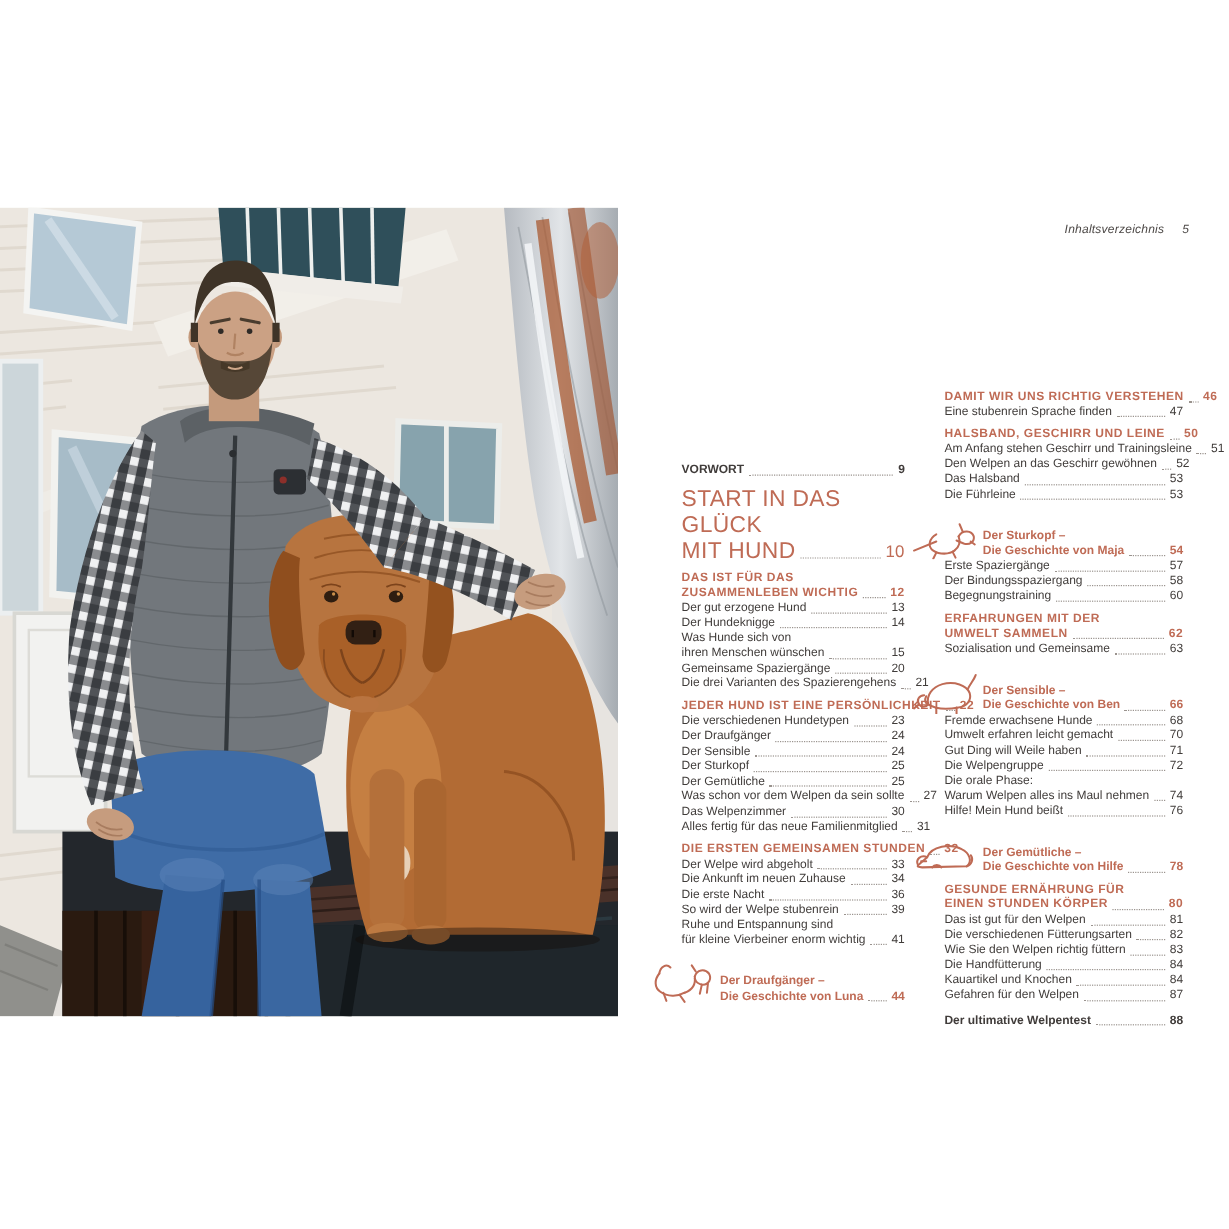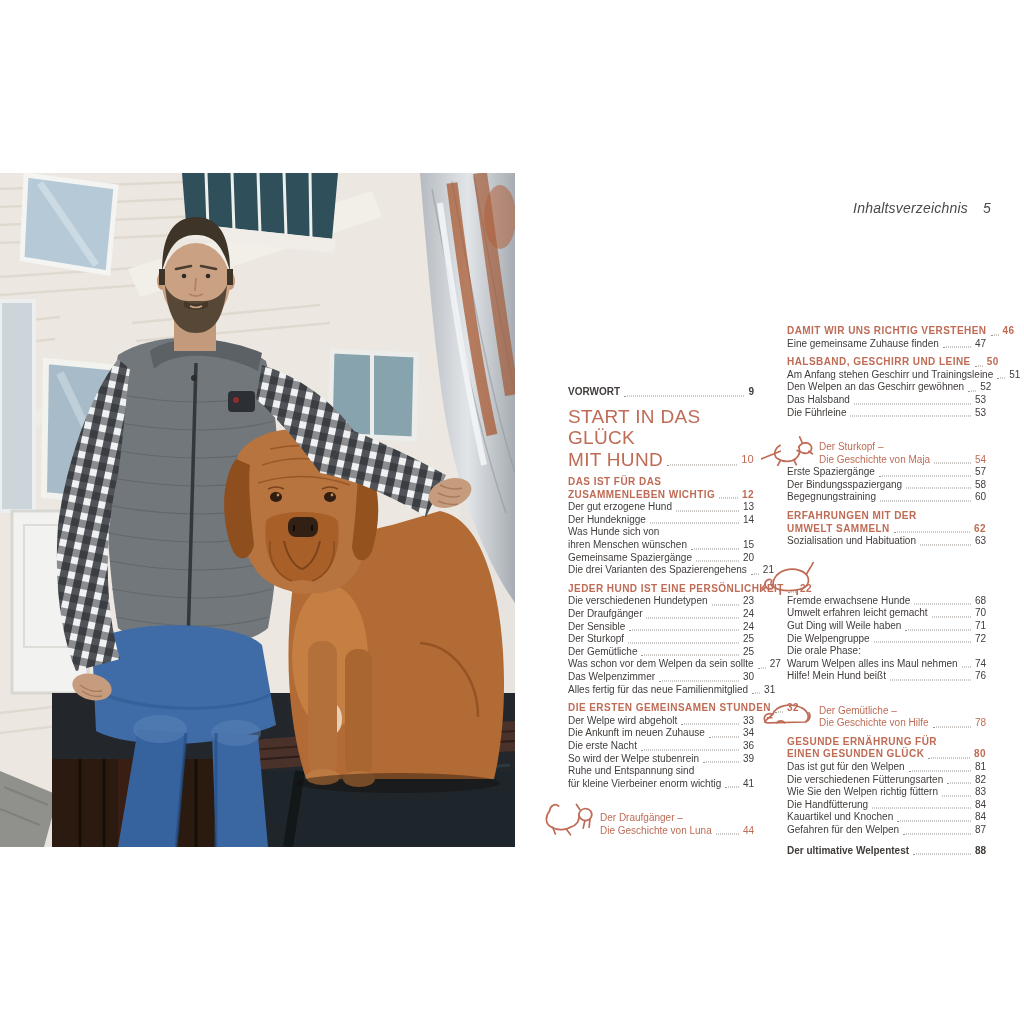--- a/index.html
+++ b/index.html
@@ -1,19 +1,19 @@
 <!DOCTYPE html>
 <html style="--accent: #bf6b55;"><head>
 <meta charset="utf-8">
 <style>
   *{margin:0;padding:0;box-sizing:border-box}
   html,body{width:1024px;height:1024px;background:#ffffff;overflow:hidden}
   body{font-family:"Liberation Sans",sans-serif;color:#403c3a;position:relative}
 
-  .running-head{position:absolute;top:200px;right:33px;font-size:14px;font-style:italic;
+  .running-head{position:absolute;top:186px;right:33px;font-size:10px;font-style:italic;
     color:#4c4846;letter-spacing:.2px;display:flex;align-items:baseline}
   .running-head .folio{margin-left:15px;font-style:italic}
 
   .photo{position:absolute;left:0;top:173px;width:515px;height:674px;overflow:hidden}
   .photo svg{display:block;width:515px;height:674px}
 
   .toc-col{position:absolute;font-size:10px;line-height:12.6px;color:#403c3a}
   .toc-left{left:568px;top:378px;width:186px}
   .toc-right{left:787px;top:319px;width:199px}
 
@@ -24,27 +24,27 @@
   .pg{white-space:nowrap}
   .bold{font-weight:bold}
   .mt{margin-top:8px}
 
   .sec{margin-top:6px;color:var(--accent);font-weight:bold;letter-spacing:.45px}
   .sec .pg{color:var(--accent)}
   .sec .secline{line-height:12.6px}
 
   .chap{margin:7px 0 3px 0;color:var(--accent);font-weight:normal;font-size:19px;
     line-height:21.5px;letter-spacing:.3px}
-  .chap .pg{font-size:11px}
+  .chap .pg{font-size:14px}
   .chap .dots{transform:translateY(-4.5px)}
 
   .story{display:flex;align-items:flex-end;margin-top:9px;margin-left:-27px}
   .story-icon{flex:0 0 54px;width:54px;margin-right:5px;color:var(--accent)}
   .story-icon svg{width:54px;height:38px;display:block}
-  .story-text{flex:1;color:var(--accent);font-weight:normal}
+  .story-text{flex:1;color:var(--accent);font-weight:bold}
   .story-text .pg{color:var(--accent)}
 </style>
 </head>
 <body>
 
 <div class="running-head">
   <span>Inhaltsverzeichnis</span>
   <span class="folio">5</span>
 </div>
 
@@ -405,21 +405,21 @@
   </div>
 <div class="toc-col toc-right" id="toc-right">
     <div class="sec">
       <div class="trow ">
         <span class="lbl">DAMIT WIR UNS RICHTIG VERSTEHEN</span>
         <span class="dots"></span>
         <span class="pg">46</span>
       </div>
     </div>
     <div class="trow ">
-      <span class="lbl">Eine gemeinsame Zuhause finden</span>
+      <span class="lbl">Eine stubenrein Sprache finden</span>
       <span class="dots"></span>
       <span class="pg">47</span>
     </div>
     <div class="sec">
       <div class="trow ">
         <span class="lbl">HALSBAND, GESCHIRR UND LEINE</span>
         <span class="dots"></span>
         <span class="pg">50</span>
       </div>
     </div>
@@ -482,36 +482,44 @@
     </div>
     <div class="sec">
       <div class="secline">ERFAHRUNGEN MIT DER</div>
       <div class="trow ">
         <span class="lbl">UMWELT SAMMELN</span>
         <span class="dots"></span>
         <span class="pg">62</span>
       </div>
     </div>
     <div class="trow ">
-      <span class="lbl">Sozialisation und Habituation</span>
+      <span class="lbl">Sozialisation und Gemeinsame</span>
       <span class="dots"></span>
       <span class="pg">63</span>
     </div>
     <div class="story">
       <span class="story-icon">
         <svg viewBox="0 0 64 44" fill="none" stroke="currentColor" stroke-width="2" stroke-linecap="round" stroke-linejoin="round">
           <path d="M12 26 C7 26 4 31 7 35 C9 38 14 38 16 35"></path>
           <path d="M7 35 L2 39"></path>
           <path d="M16 35 C14 26 20 18 30 15 C42 12 54 16 57 24 C59 31 54 37 46 38 C36 40 24 40 16 35 Z"></path>
           <path d="M24 38 L24 44"></path>
           <path d="M44 38 L44 44"></path>
           <path d="M55 20 C58 14 61 11 63 6"></path>
           <path d="M14 27 C12 31 13 34 16 35"></path>
         </svg>
       </span>
+      <span class="story-text">
+        <div>Der Sensible –</div>
+        <div class="trow ">
+          <span class="lbl">Die Geschichte von Ben</span>
+          <span class="dots"></span>
+          <span class="pg">66</span>
+        </div>
+      </span>
     </div>
     <div class="trow ">
       <span class="lbl">Fremde erwachsene Hunde</span>
       <span class="dots"></span>
       <span class="pg">68</span>
     </div>
     <div class="trow ">
       <span class="lbl">Umwelt erfahren leicht gemacht</span>
       <span class="dots"></span>
       <span class="pg">70</span>
@@ -554,21 +562,21 @@
         <div class="trow ">
           <span class="lbl">Die Geschichte von Hilfe</span>
           <span class="dots"></span>
           <span class="pg">78</span>
         </div>
       </span>
     </div>
     <div class="sec">
       <div class="secline">GESUNDE ERNÄHRUNG FÜR</div>
       <div class="trow ">
-        <span class="lbl">EINEN GESUNDEN GLÜCK</span>
+        <span class="lbl">EINEN STUNDEN KÖRPER</span>
         <span class="dots"></span>
         <span class="pg">80</span>
       </div>
     </div>
     <div class="trow ">
       <span class="lbl">Das ist gut für den Welpen</span>
       <span class="dots"></span>
       <span class="pg">81</span>
     </div>
     <div class="trow ">

